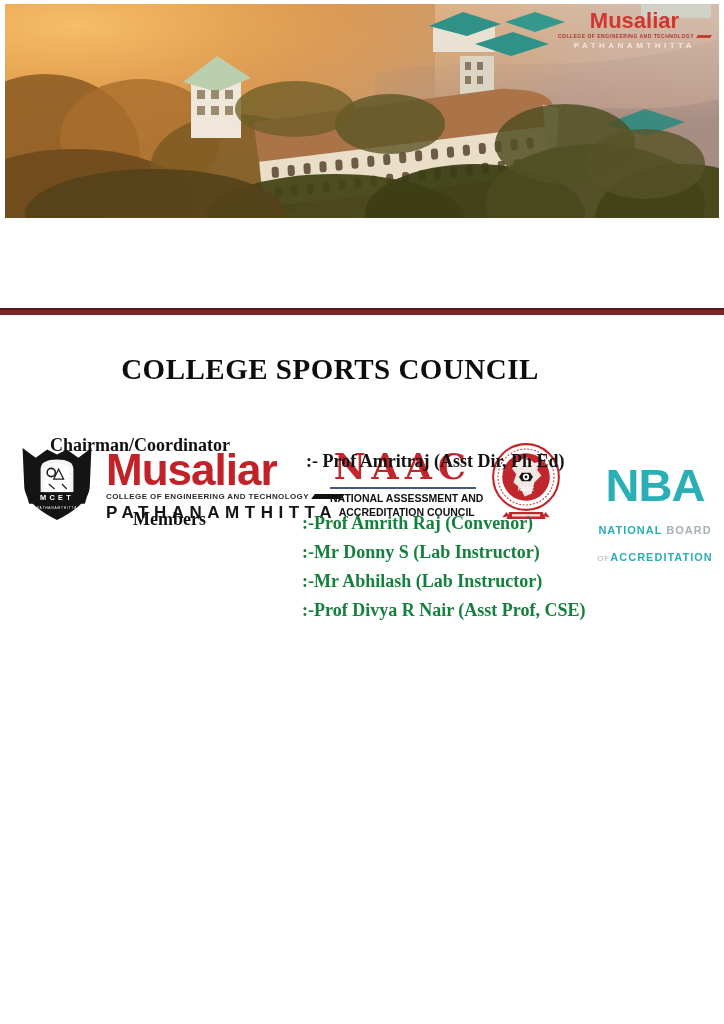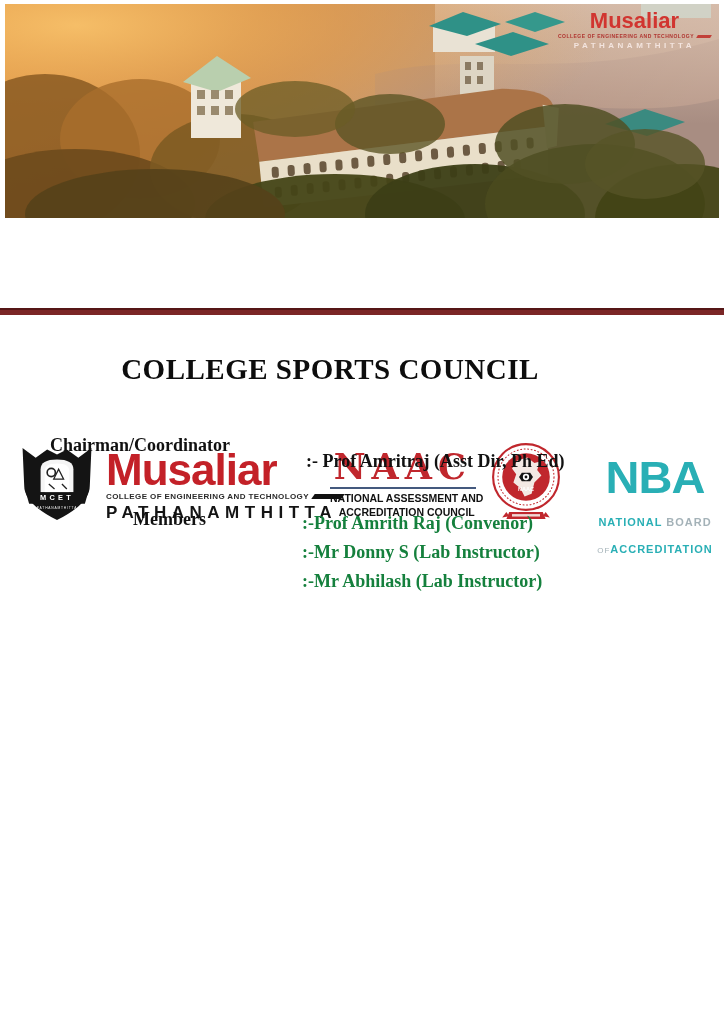--- a/index.html
+++ b/index.html
@@ -28,21 +28,21 @@
   .mcet-tagbar{display:inline-block;width:30px;height:5px;background:#111;transform:skewX(-35deg);}
   .mcet-loc{font-family:"Liberation Sans",sans-serif;font-size:17px;font-weight:bold;color:#141414;letter-spacing:5.5px;margin-top:3px;}
 
   .naac-logo{position:absolute;left:322px;top:226px;height:80px;display:flex;align-items:center;gap:8px;}
   .naac-text{display:flex;flex-direction:column;align-items:center;}
   .naac-acronym{font-family:"DejaVu Serif",serif;font-weight:bold;font-size:35px;color:#c0272d;letter-spacing:6px;line-height:1;}
   .naac-rule{width:146px;height:2px;background:#44597e;margin:3px 0 3px 0;}
   .naac-full{font-family:"Liberation Sans",sans-serif;font-size:10.5px;font-weight:bold;color:#111;text-align:center;line-height:1.25;margin-left:8px;}
   .naac-seal{width:70px;height:84px;flex:0 0 auto;}
 
-  .nba-logo{position:absolute;left:592px;top:236px;width:126px;display:flex;flex-direction:column;align-items:center;line-height:1;}
+  .nba-logo{position:absolute;left:592px;top:244px;width:126px;display:flex;flex-direction:column;align-items:center;line-height:1;}
   .nba-acronym{font-family:"Liberation Sans",sans-serif;font-weight:bold;font-size:47px;color:#29afb5;letter-spacing:-1px;transform:scaleY(.95);}
   .nba-line{font-family:"Liberation Sans",sans-serif;font-size:11px;font-weight:bold;letter-spacing:1px;margin-top:16px;white-space:nowrap;}
   .nba-strong{color:#29afb5;}
   .nba-light{color:#a4b2b8;font-weight:bold;}
   .nba-of{color:#a4b2b8;font-size:8px;font-weight:normal;}
 
   
   .divider{position:absolute;left:0;top:308px;width:724px;height:5px;background:#7b2626;border-top:2px solid #551717;}
 
   
@@ -247,15 +247,16 @@
   <h1 class="doc-title">COLLEGE SPORTS COUNCIL</h1>
 
   <div class="row-label chairman-label">Chairman/Coordinator</div>
   <div class="row-label chairman-value">:- Prof Amritraj (Asst Dir, Ph Ed)</div>
 
   <div class="row-label members-label">Members</div>
   <div class="members-list">
     <div>:-Prof Amrith Raj (Convenor)</div>
     <div>:-Mr Donny S (Lab Instructor)</div>
     <div>:-Mr Abhilash (Lab Instructor)</div>
+    <div>:-Prof Divya R Nair (Asst Prof, CSE)</div>
   </div>
 
 </div>
 
 </body></html>

